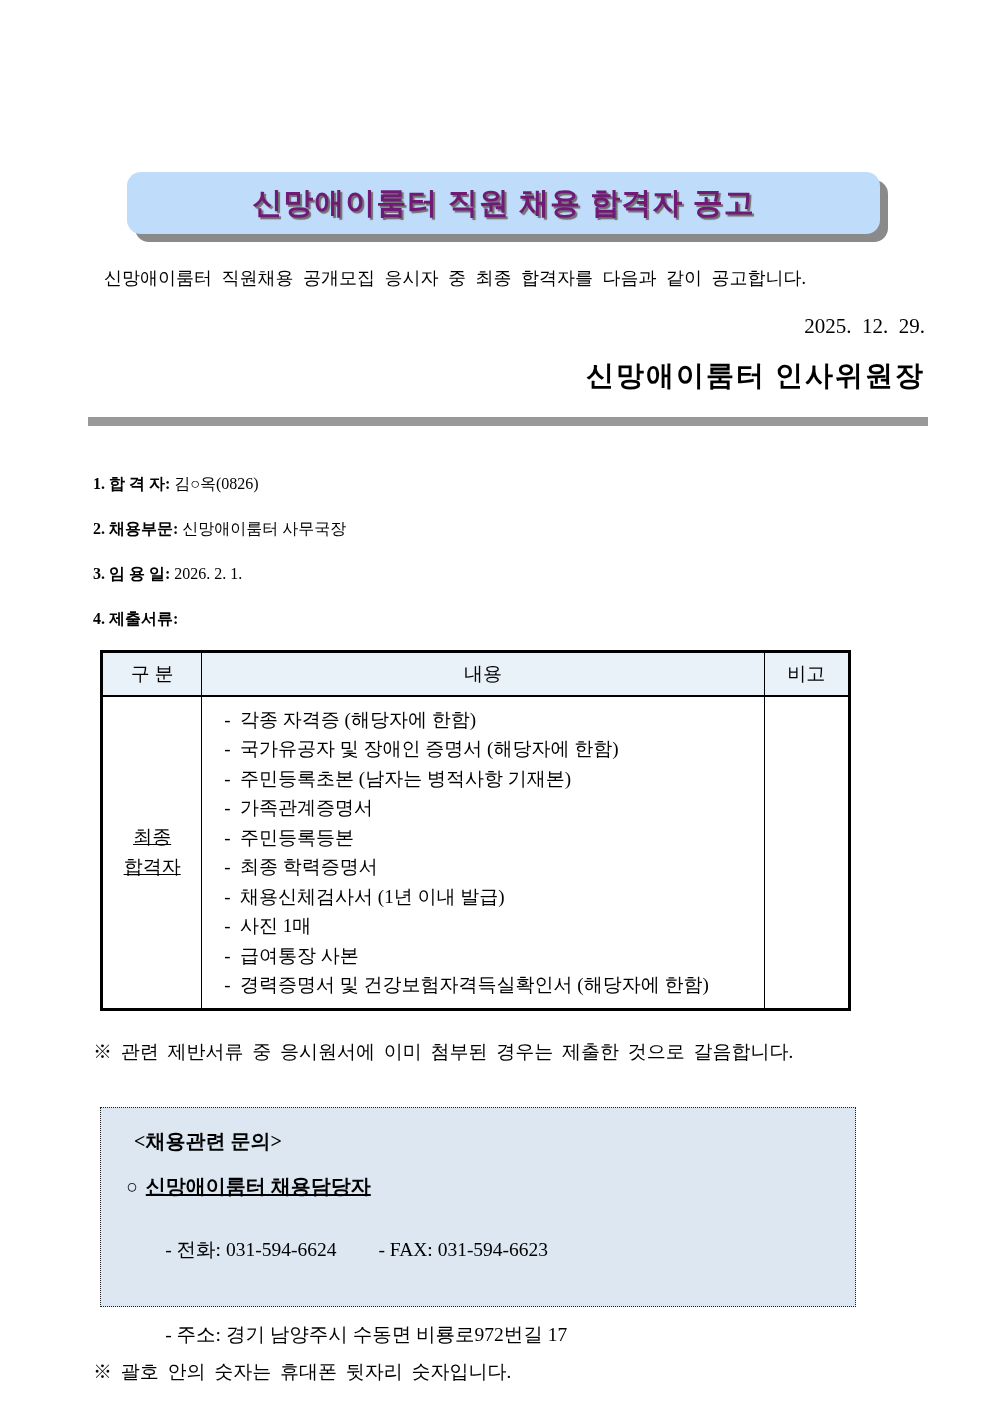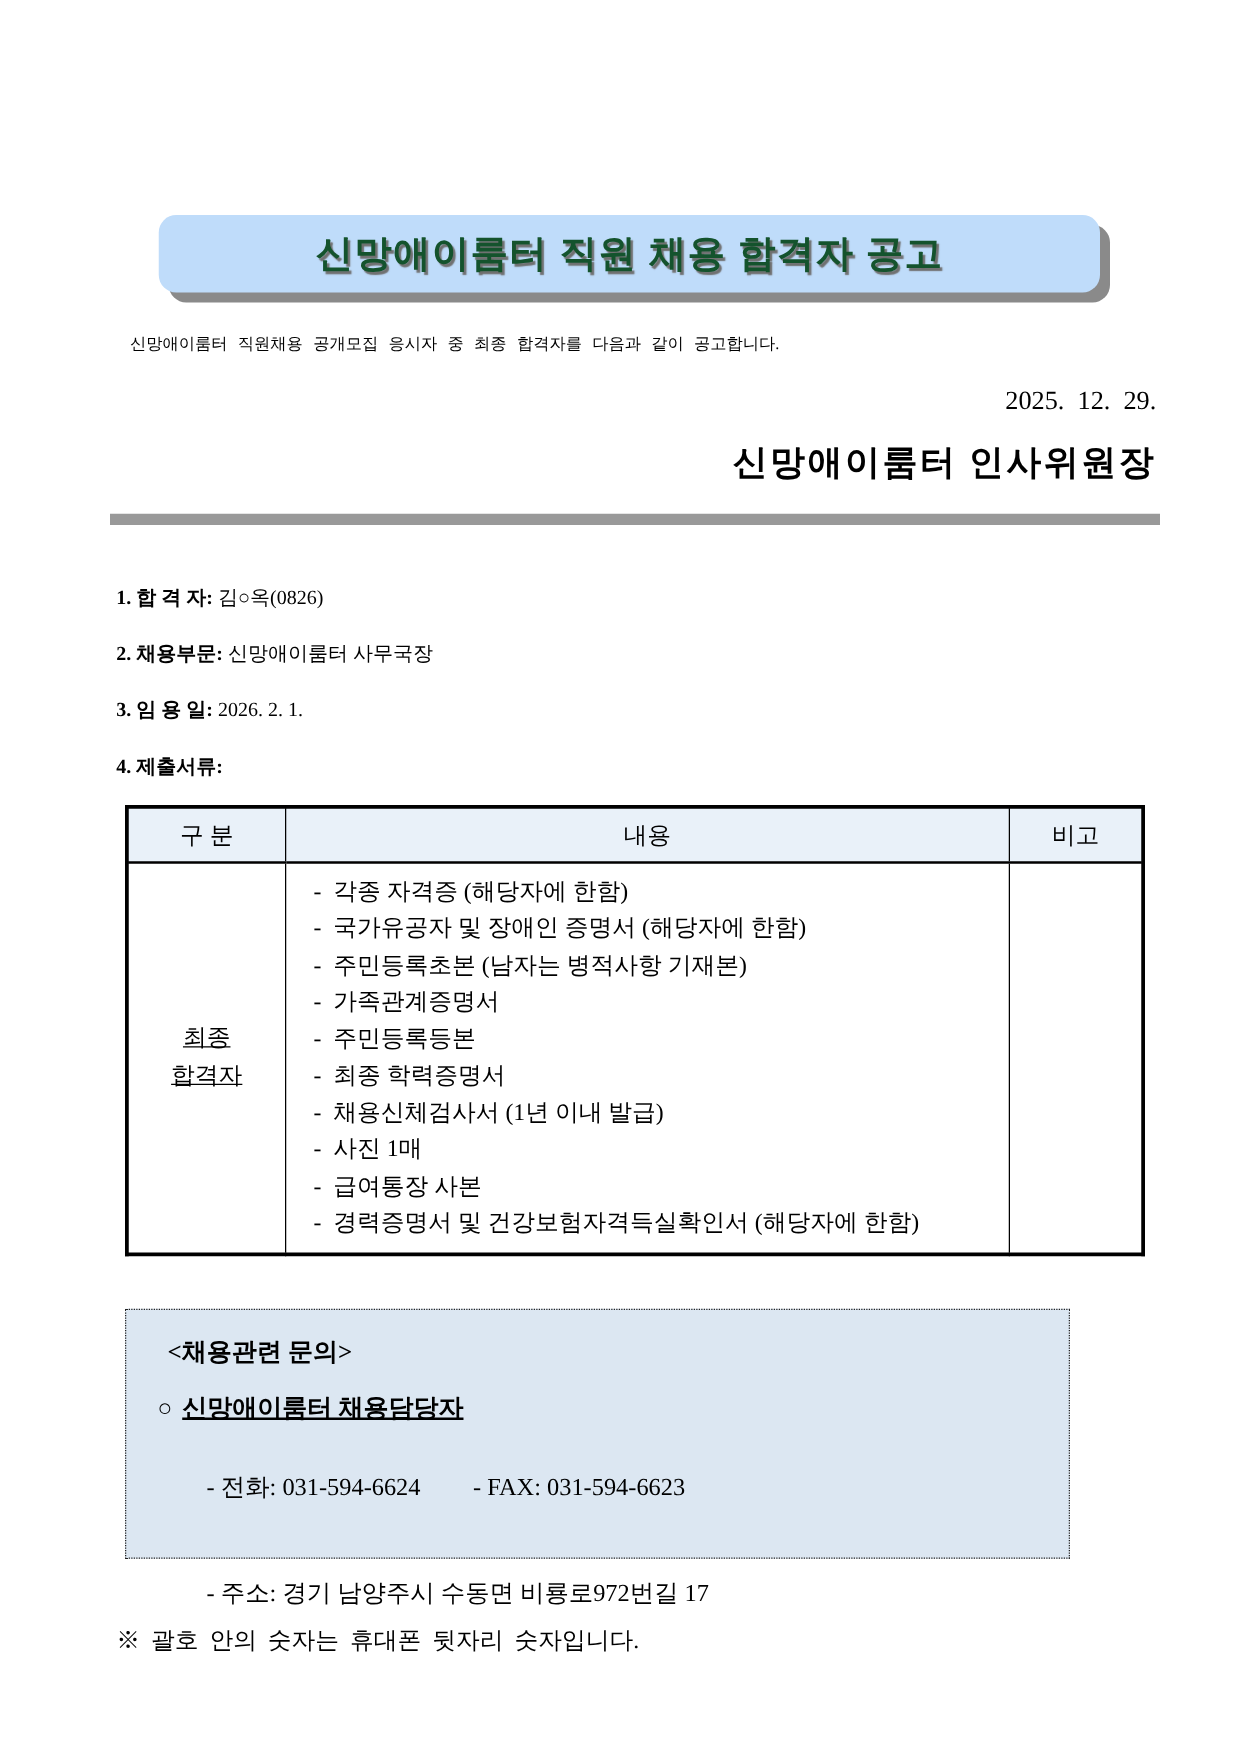--- a/index.html
+++ b/index.html
@@ -21,27 +21,27 @@
   .banner {
     width: 753px; height: 62px;
     background: #bfdcfa;
     border-radius: 14px;
     box-shadow: 8px 8px 0 #8a8a8a;
     display: flex; align-items: center; justify-content: center;
   }
   .banner-title {
     font-family: "Liberation Sans", "DejaVu Sans", sans-serif;
     font-weight: bold; font-size: 30px; letter-spacing: 1px;
-    color: #14532d;
+    color: #701a75;
     text-shadow: 2px 2px 1px #6f6f6f;
   }
 
   .intro {
     margin-top: 32px;
-    font-size: 13px; word-spacing: 5px;
+    font-size: 18px; word-spacing: 5px;
     padding-left: 11px;
   }
   .date-line {
     margin-top: 24px;
     text-align: right;
     font-size: 21px;
     white-space: pre;
   }
   .signer-line {
     margin-top: 18px;
@@ -58,21 +58,21 @@
   
   .item-list { margin-top: 48px; }
   .num-item { font-size: 16px; margin-bottom: 24px; }
   .num-item .no, .num-item .lbl { font-weight: bold; }
   .num-item .val { font-weight: normal; }
   .num-item:last-child { margin-bottom: 4px; }
 
   
   .doc-table {
     margin-top: 20px; margin-left: 7px;
-    width: 816px;
+    width: 751px;
     border-collapse: collapse;
     border: 3px solid #000;
     font-size: 19px;
   }
   .doc-table th, .doc-table td { border: 1px solid #000; }
   .doc-table thead th {
     background: #e9f1f9;
     font-weight: normal;
     height: 44px;
     border-bottom: 2px solid #000;
@@ -173,20 +173,21 @@
           <div class="doc-line">-  채용신체검사서 (1년 이내 발급)</div>
           <div class="doc-line">-  사진 1매</div>
           <div class="doc-line">-  급여통장 사본</div>
           <div class="doc-line">-  경력증명서 및 건강보험자격득실확인서 (해당자에 한함)</div>
         </td>
         <td class="cell-remark"></td>
       </tr>
     </tbody>
   </table>
 
+  <p class="note">※ 관련 제반서류 중 응시원서에 이미 첨부된 경우는 제출한 것으로 갈음합니다.</p>
 
   <div class="contact-box">
     <p class="contact-title">&lt;채용관련 문의&gt;</p>
     <p class="contact-row">
       <span class="bullet">○</span><span class="contact-bold">신망애이룸터 채용담당자</span>
     </p>
     <p class="contact-sub">
       <span>- 전화: 031-594-6624</span><span class="phone-gap"></span><span>- FAX: 031-594-6623</span>
     </p>
     <p class="contact-sub">

